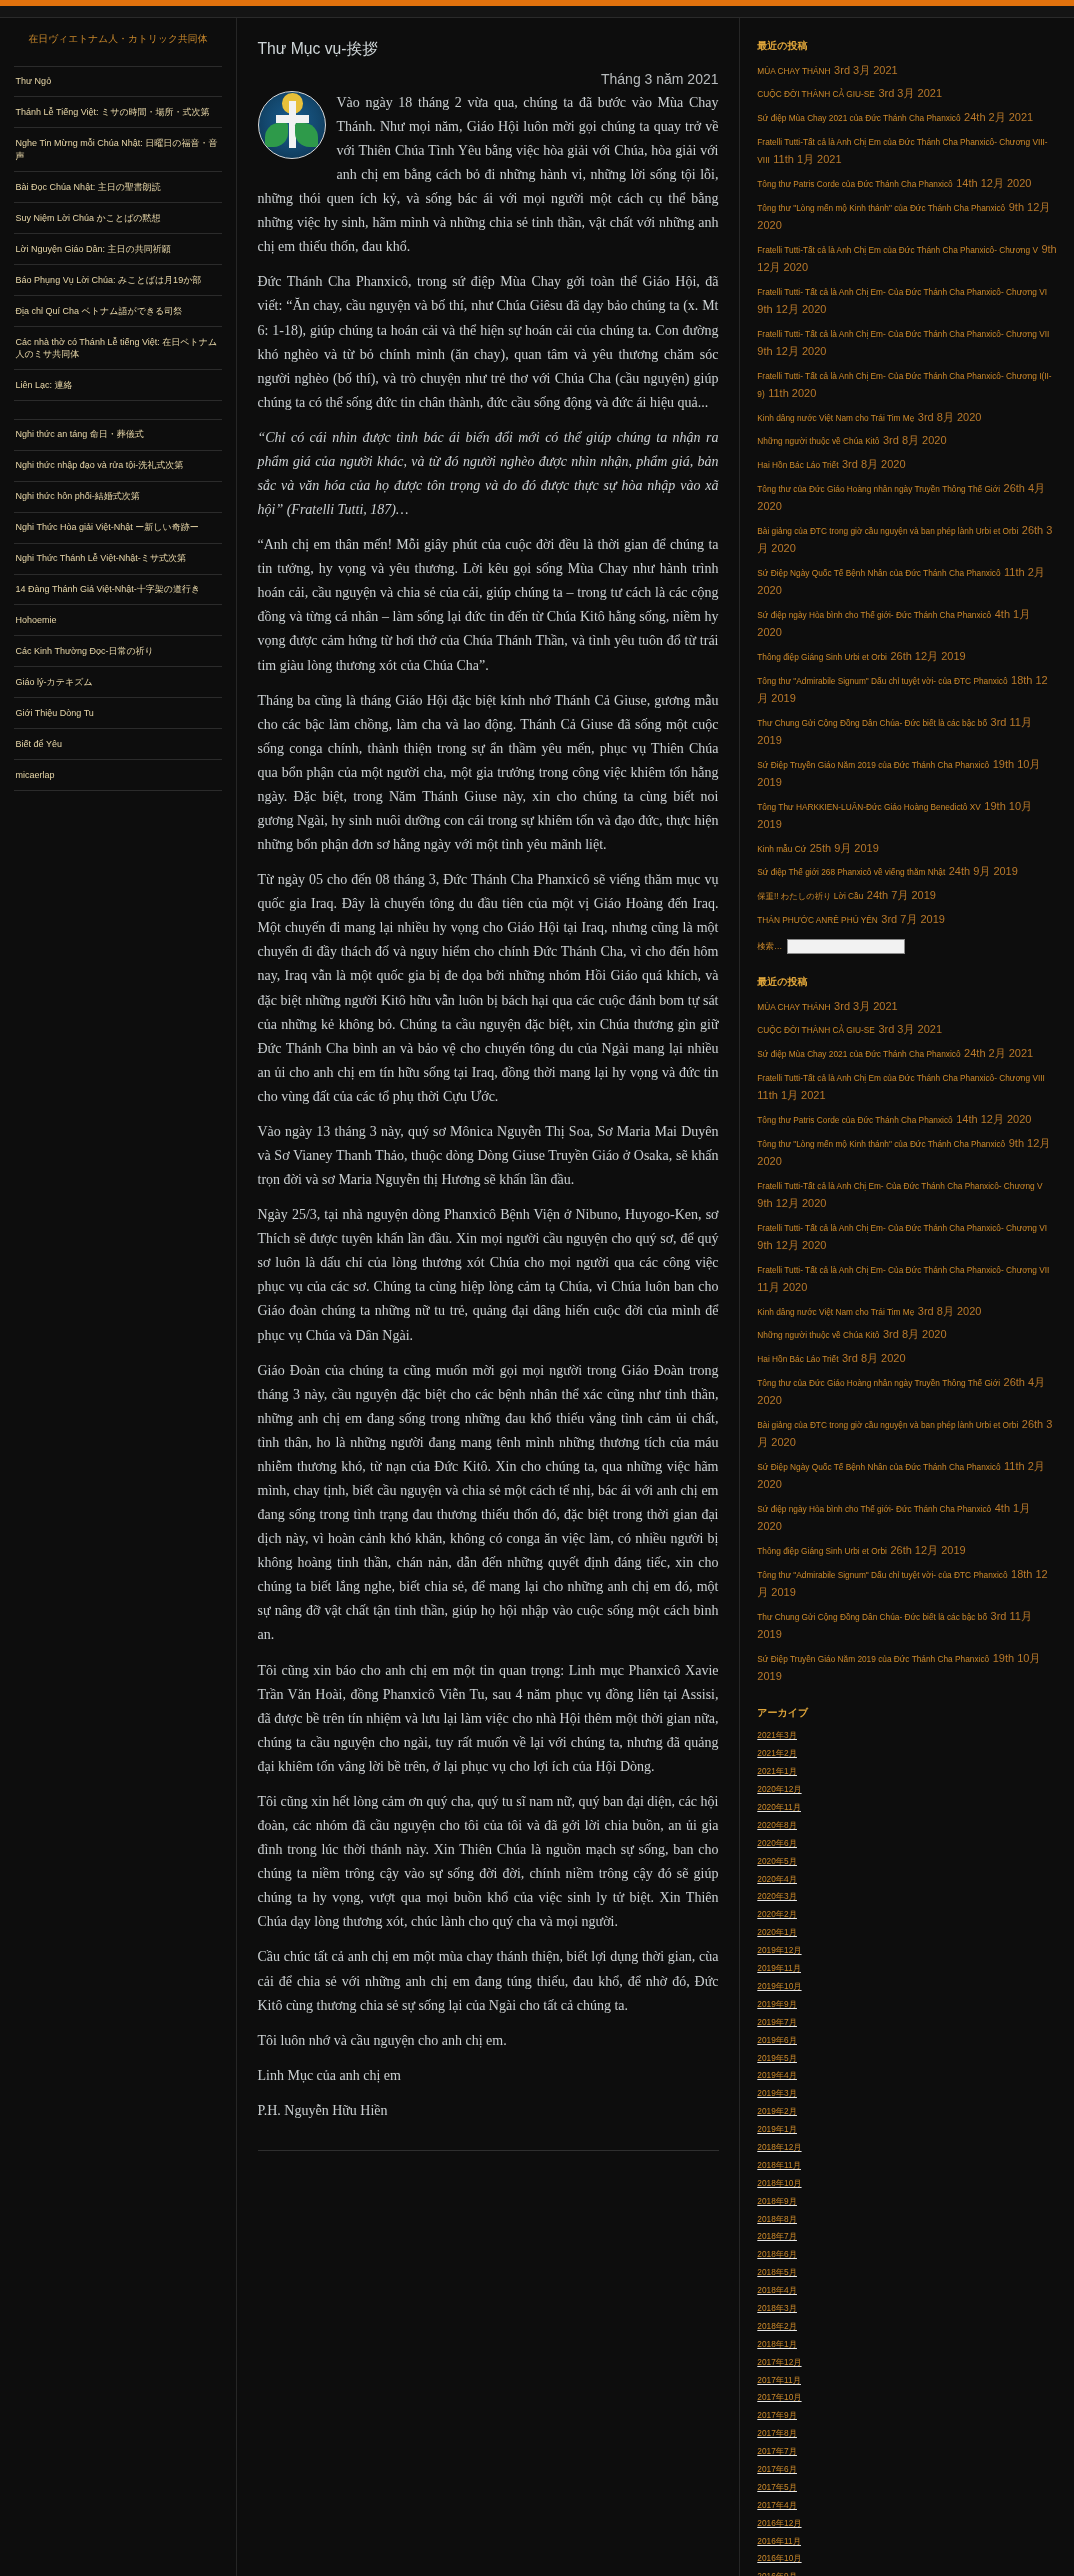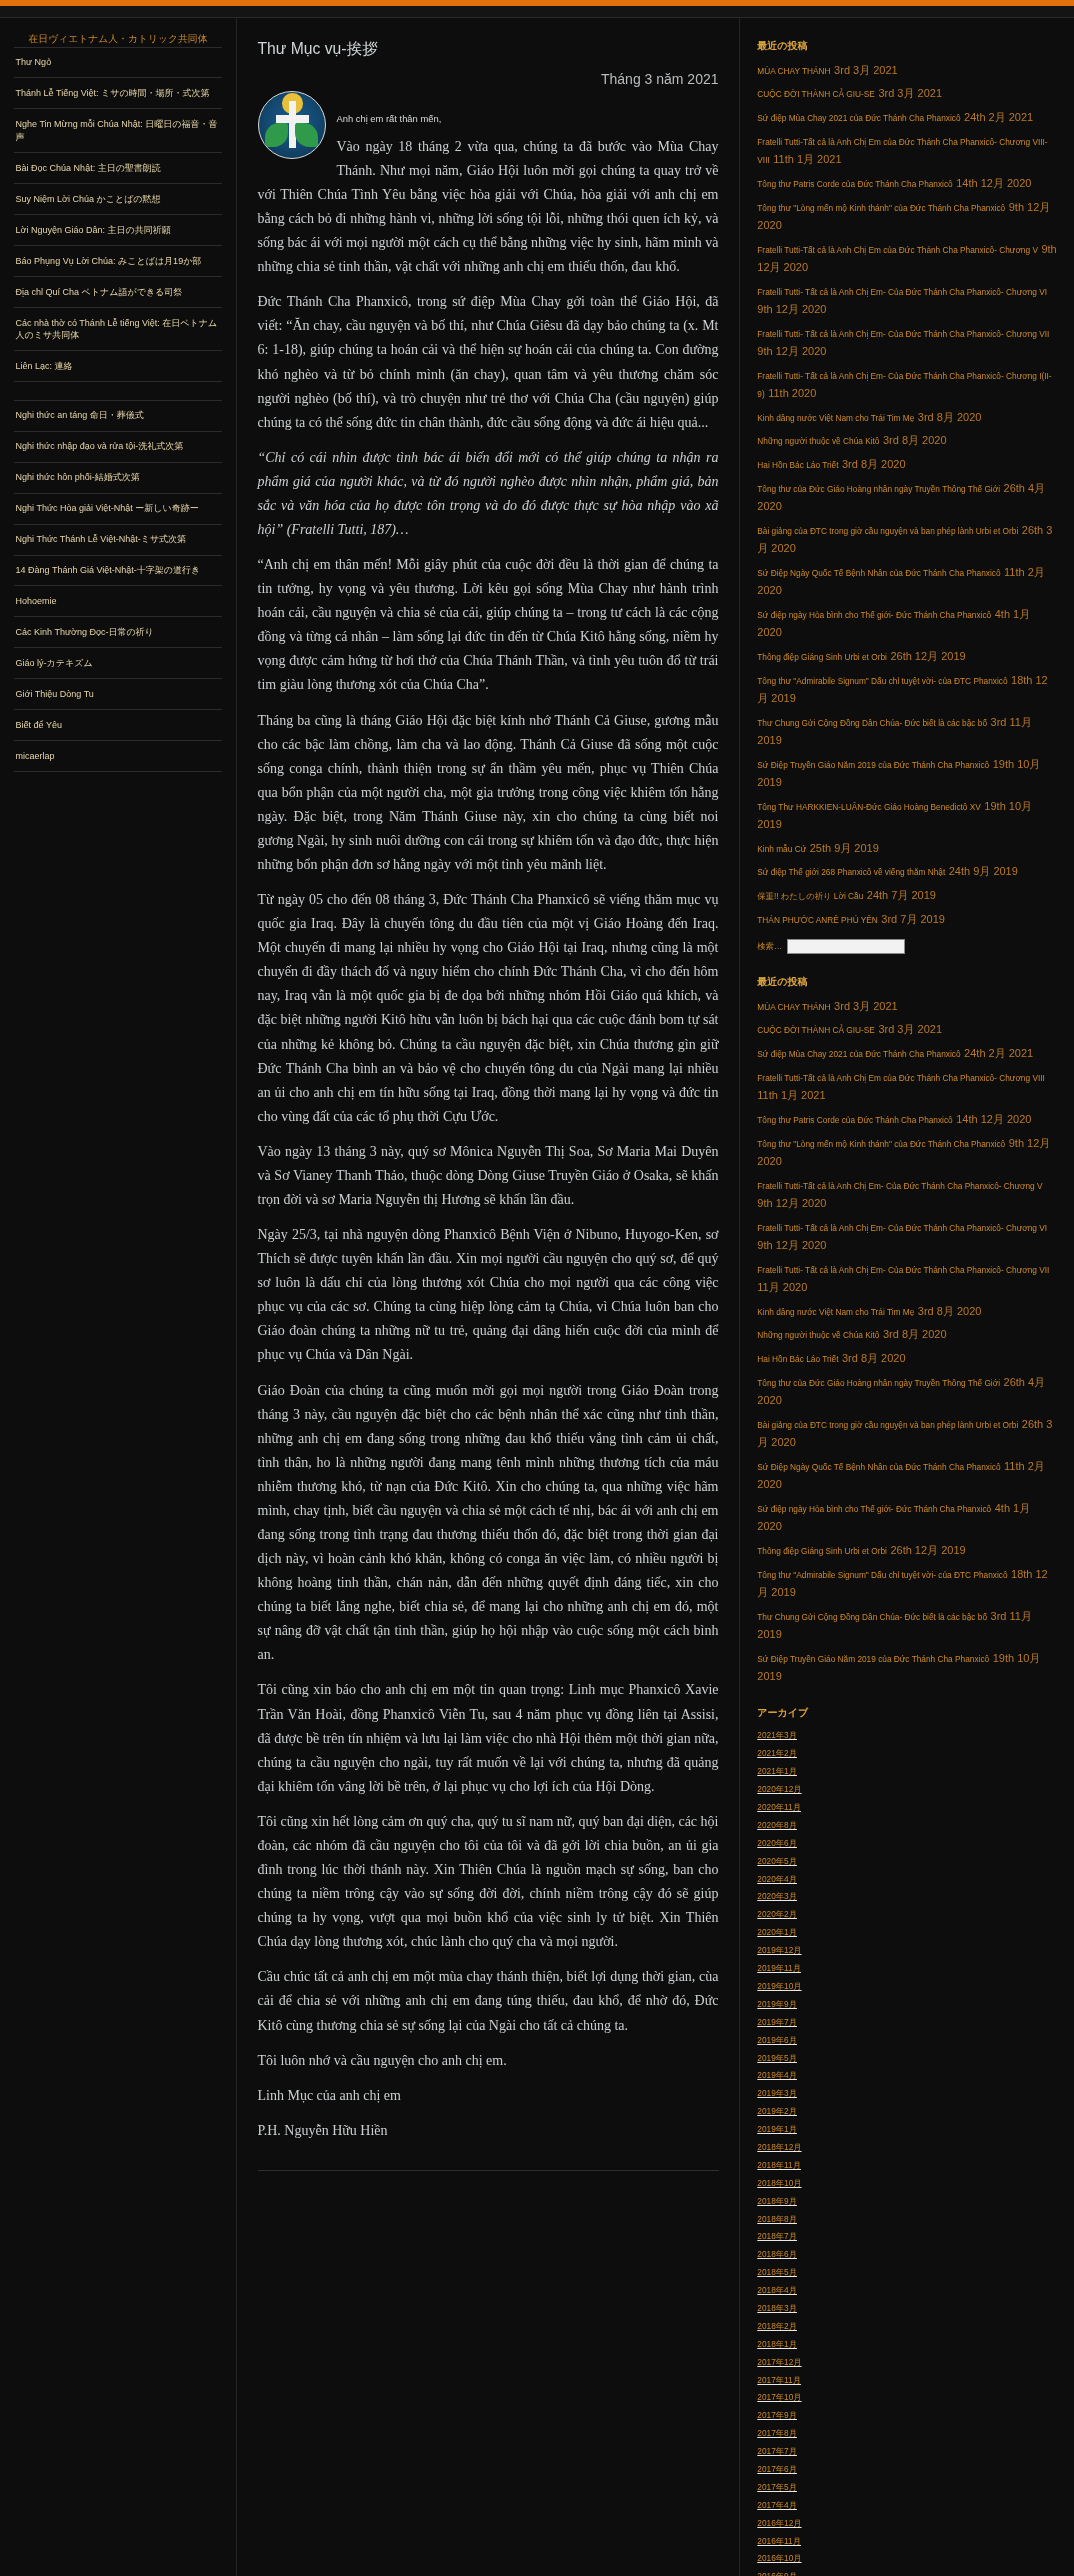--- a/index.html
+++ b/index.html
@@ -44,20 +44,21 @@
     text-align: center;
     letter-spacing: 0.4px;
     margin: 6.3px 0 7.9px 0;
     text-shadow: 0 0.8px 0 #000;
   }
   .site-desc {
     color: #c9882b;
     font-size: 9.8px;
     text-align: center;
     line-height: 1.45;
+    margin-bottom: 19px;
   }
   .menu { list-style: none; margin: 0; padding: 0; }
   .menu > li {
     border-bottom: 0.8px solid #2b2b2b;
   }
   .menu > li > a {
     display: block;
     padding: 8.7px 3.1px 8.7px 1.6px;
     color: #e8d7a8;
     font-size: 9px;
@@ -268,21 +269,20 @@
       <div class="logo-block">
         <div class="logo-circle">
           <div class="sun"></div>
           <div class="cross-v"></div>
           <div class="cross-h"></div>
           <div class="leaf-l"></div>
           <div class="leaf-r"></div>
         </div>
       </div>
 
-      <div class="greeting">Anh chị em rất thân mến,</div>
 
       <div class="body-text">
         <p>Vào ngày 18 tháng 2 vừa qua, chúng ta đã bước vào Mùa Chay Thánh. Như mọi năm, Giáo Hội luôn mời gọi chúng ta quay trở về với Thiên Chúa Tình Yêu bằng việc hòa giải với Chúa, hòa giải với anh chị em bằng cách bỏ đi những hành vi, những lời sống tội lỗi, những thói quen ích kỷ, và sống bác ái với mọi người một cách cụ thể bằng những việc hy sinh, hãm mình và những chia sẻ tinh thần, vật chất với những anh chị em thiếu thốn, đau khổ.</p>
         <p>Đức Thánh Cha Phanxicô, trong sứ điệp Mùa Chay gởi toàn thể Giáo Hội, đã viết: “Ăn chay, cầu nguyện và bố thí, như Chúa Giêsu đã dạy bảo chúng ta (x. Mt 6: 1-18), giúp chúng ta hoán cải và thể hiện sự hoán cải của chúng ta. Con đường khó nghèo và từ bỏ chính mình (ăn chay), quan tâm và yêu thương chăm sóc người nghèo (bố thí), và trò chuyện như trẻ thơ với Chúa Cha (cầu nguyện) giúp chúng ta có thể sống đức tin chân thành, đức cầu sống động và đức ái hiệu quả...</p>
         <p class="quote">“Chỉ có cái nhìn được tình bác ái biến đổi mới có thể giúp chúng ta nhận ra phẩm giá của người khác, và từ đó người nghèo được nhìn nhận, phẩm giá, bản sắc và văn hóa của họ được tôn trọng và do đó được thực sự hòa nhập vào xã hội” (Fratelli Tutti, 187)…</p>
         <p>“Anh chị em thân mến! Mỗi giây phút của cuộc đời đều là thời gian để chúng ta tin tưởng, hy vọng và yêu thương. Lời kêu gọi sống Mùa Chay như hành trình hoán cải, cầu nguyện và chia sẻ của cải, giúp chúng ta – trong tư cách là các cộng đồng và từng cá nhân – làm sống lại đức tin đến từ Chúa Kitô hằng sống, niềm hy vọng được cảm hứng từ hơi thở của Chúa Thánh Thần, và tình yêu tuôn đổ từ trái tim giàu lòng thương xót của Chúa Cha”.</p>
         <p>Tháng ba cũng là tháng Giáo Hội đặc biệt kính nhớ Thánh Cả Giuse, gương mẫu cho các bậc làm chồng, làm cha và lao động. Thánh Cả Giuse đã sống một cuộc sống conga chính, thành thiện trong sự ẩn thầm yêu mến, phục vụ Thiên Chúa qua bổn phận của một người cha, một gia trưởng trong công việc khiêm tốn hằng ngày. Đặc biệt, trong Năm Thánh Giuse này, xin cho chúng ta cùng biết noi gương Ngài, hy sinh nuôi dưỡng con cái trong sự khiêm tốn và đạo đức, thực hiện những bổn phận đơn sơ hằng ngày với một tình yêu mãnh liệt.</p>
         <p>Từ ngày 05 cho đến 08 tháng 3, Đức Thánh Cha Phanxicô sẽ viếng thăm mục vụ quốc gia Iraq. Đây là chuyến tông du đầu tiên của một vị Giáo Hoàng đến Iraq. Một chuyến đi mang lại nhiều hy vọng cho Giáo Hội tại Iraq, nhưng cũng là một chuyến đi đầy thách đố và nguy hiểm cho chính Đức Thánh Cha, vì cho đến hôm nay, Iraq vẫn là một quốc gia bị đe dọa bởi những nhóm Hồi Giáo quá khích, và đặc biệt những người Kitô hữu vẫn luôn bị bách hại qua các cuộc đánh bom tự sát của những kẻ không bỏ. Chúng ta cầu nguyện đặc biệt, xin Chúa thương gìn giữ Đức Thánh Cha bình an và bảo vệ cho chuyến tông du của Ngài mang lại nhiều an ủi cho anh chị em tín hữu sống tại Iraq, đồng thời mang lại hy vọng và đức tin cho vùng đất của các tổ phụ thời Cựu Ước.</p>
         <p>Vào ngày 13 tháng 3 này, quý sơ Mônica Nguyễn Thị Soa, Sơ Maria Mai Duyên và Sơ Vianey Thanh Thảo, thuộc dòng Dòng Giuse Truyền Giáo ở Osaka, sẽ khấn trọn đời và sơ Maria Nguyễn thị Hương sẽ khấn lần đầu.</p>
         <p>Ngày 25/3, tại nhà nguyện dòng Phanxicô Bệnh Viện ở Nibuno, Huyogo-Ken, sơ Thích sẽ được tuyên khấn lần đầu. Xin mọi người cầu nguyện cho quý sơ, để quý sơ luôn là dấu chỉ của lòng thương xót Chúa cho mọi người qua các công việc phục vụ của các sơ. Chúng ta cùng hiệp lòng cảm tạ Chúa, vì Chúa luôn ban cho Giáo đoàn chúng ta những nữ tu trẻ, quảng đại dâng hiến cuộc đời của mình để phục vụ Chúa và Dân Ngài.</p>

